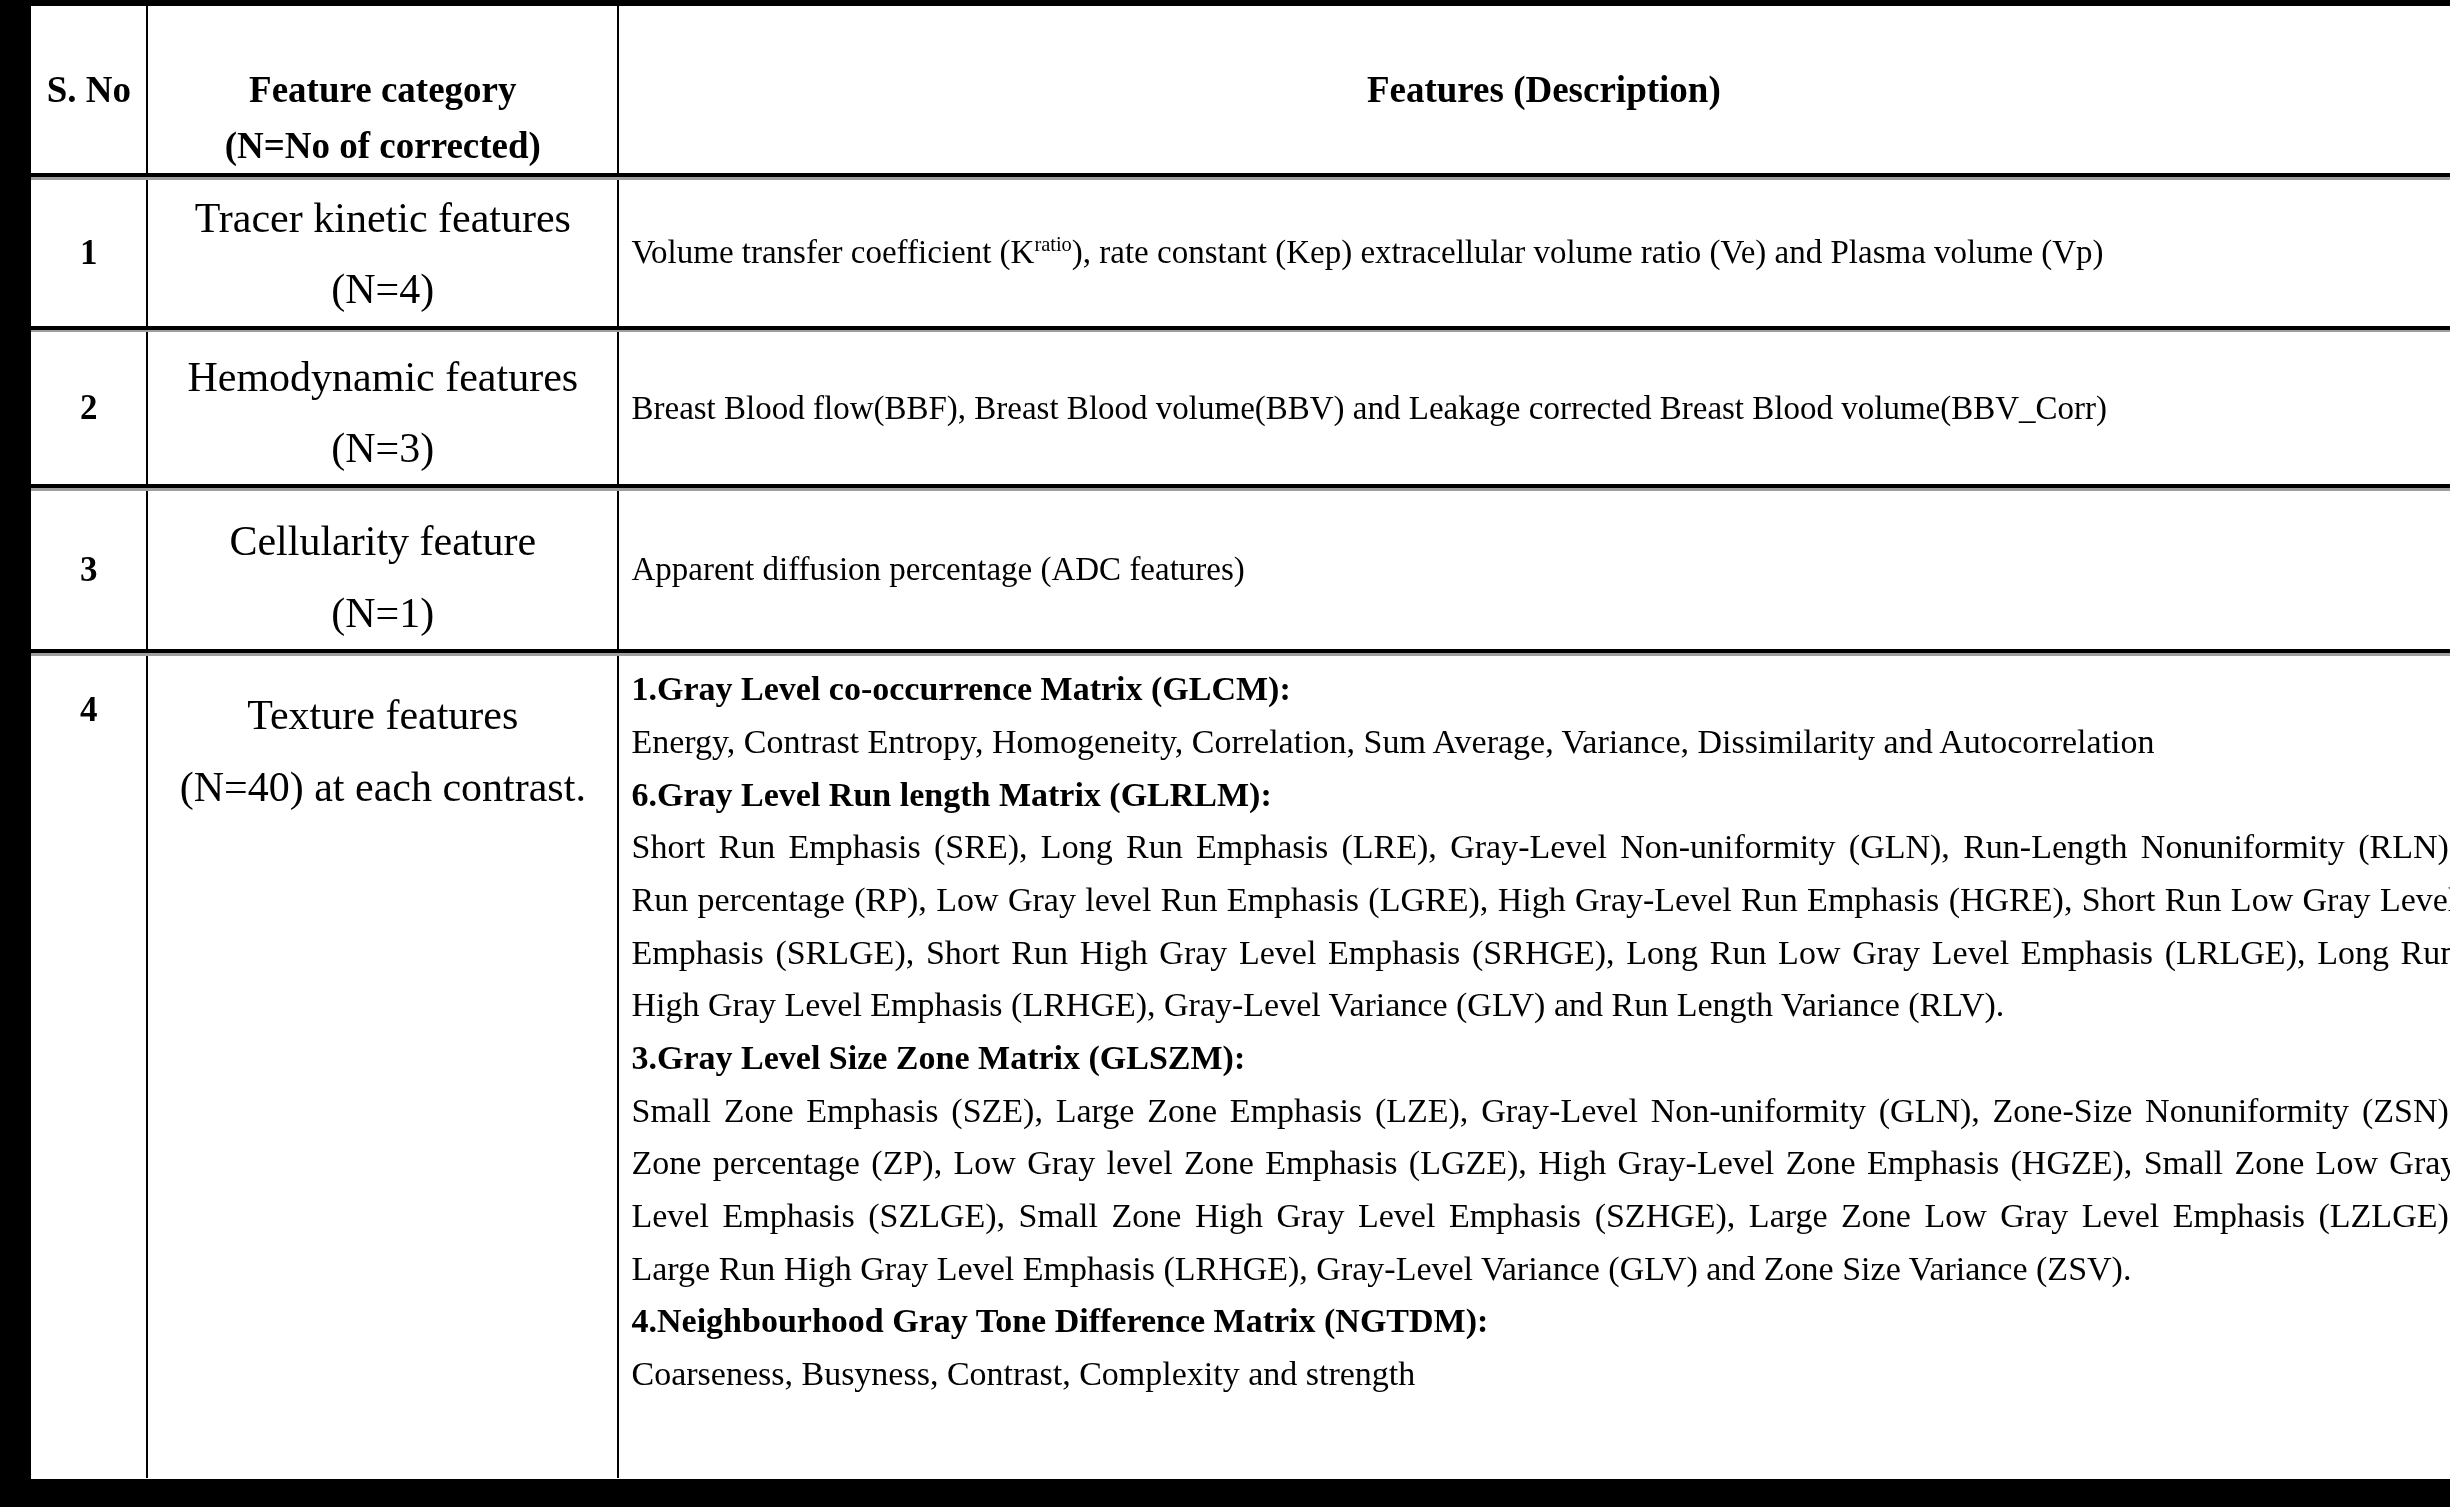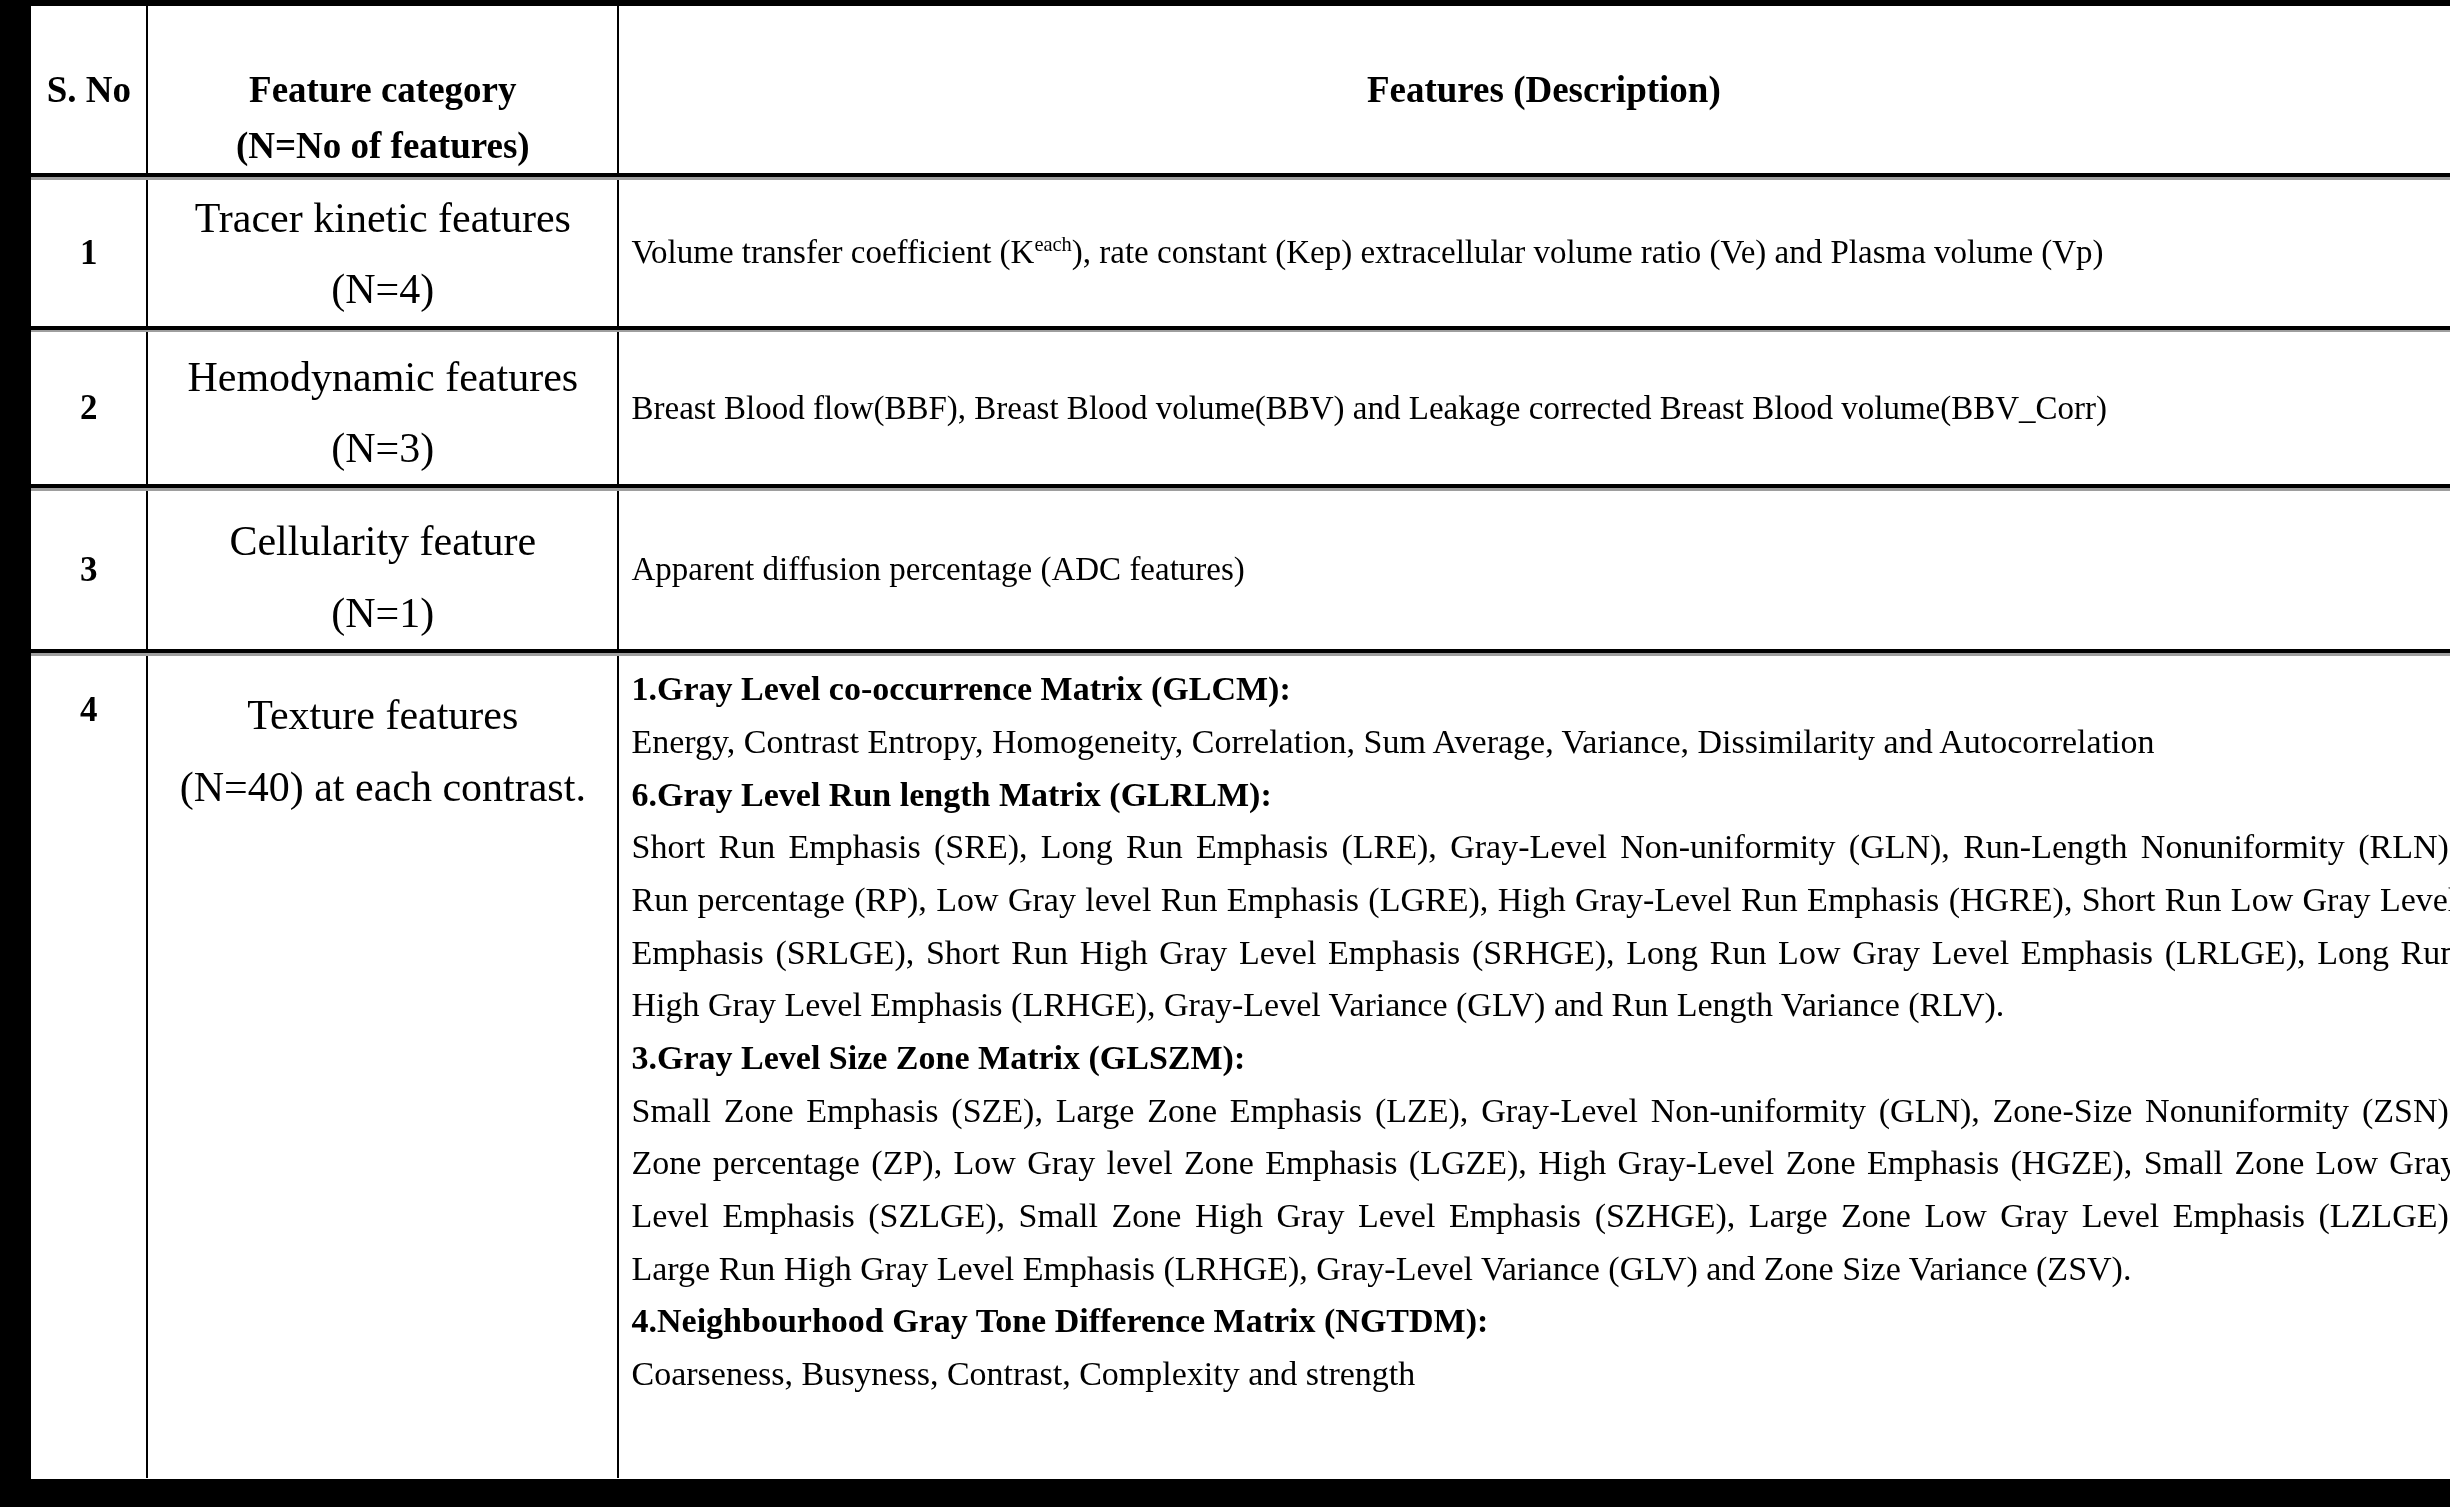--- a/index.html
+++ b/index.html
@@ -54,39 +54,39 @@
 <body>
 
 <div class="frame">
   <div class="tbl">
 
     <div class="row hdr">
       <div class="c1">S. No</div>
       <div class="c2">
         <div>
           <span>Feature category</span><br>
-          <span>(N=No of features)</span>
+          <span>(N=No of corrected)</span>
         </div>
       </div>
       <div class="c3">Features (Description)</div>
     </div>
 
     <div class="divider"></div>
 
     <div class="row r1">
       <div class="c1 sno">1</div>
       <div class="c2 cat">
         <div>
           <span>Tracer kinetic features</span><br>
           <span>(N=4)</span>
         </div>
       </div>
       <div class="c3">
         <div class="desc">
-          <span>Volume transfer coefficient (K</span><sup>each</sup><span>), rate constant (Kep) extracellular volume ratio (Ve) and Plasma volume (Vp)</span>
+          <span>Volume transfer coefficient (K</span><sup>ratio</sup><span>), rate constant (Kep) extracellular volume ratio (Ve) and Plasma volume (Vp)</span>
         </div>
       </div>
     </div>
 
     <div class="divider"></div>
 
     <div class="row r2">
       <div class="c1 sno">2</div>
       <div class="c2 cat">
         <div>

